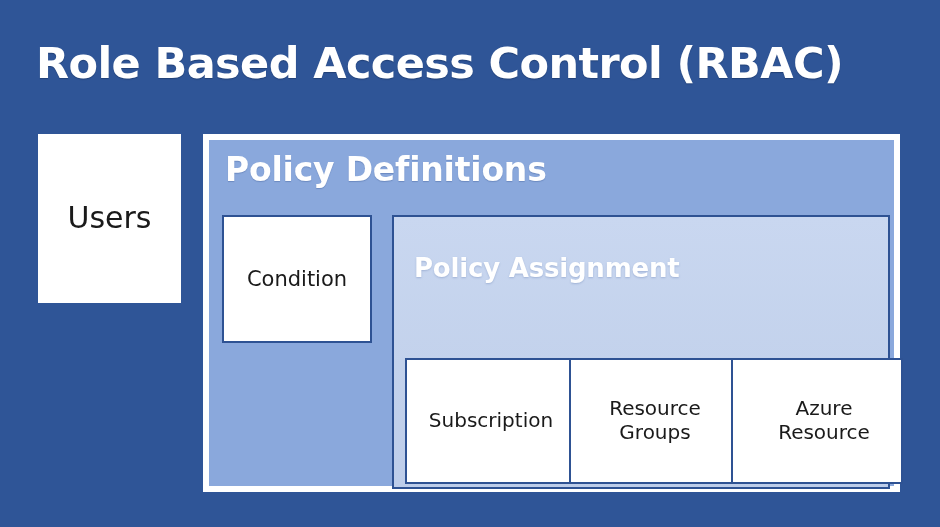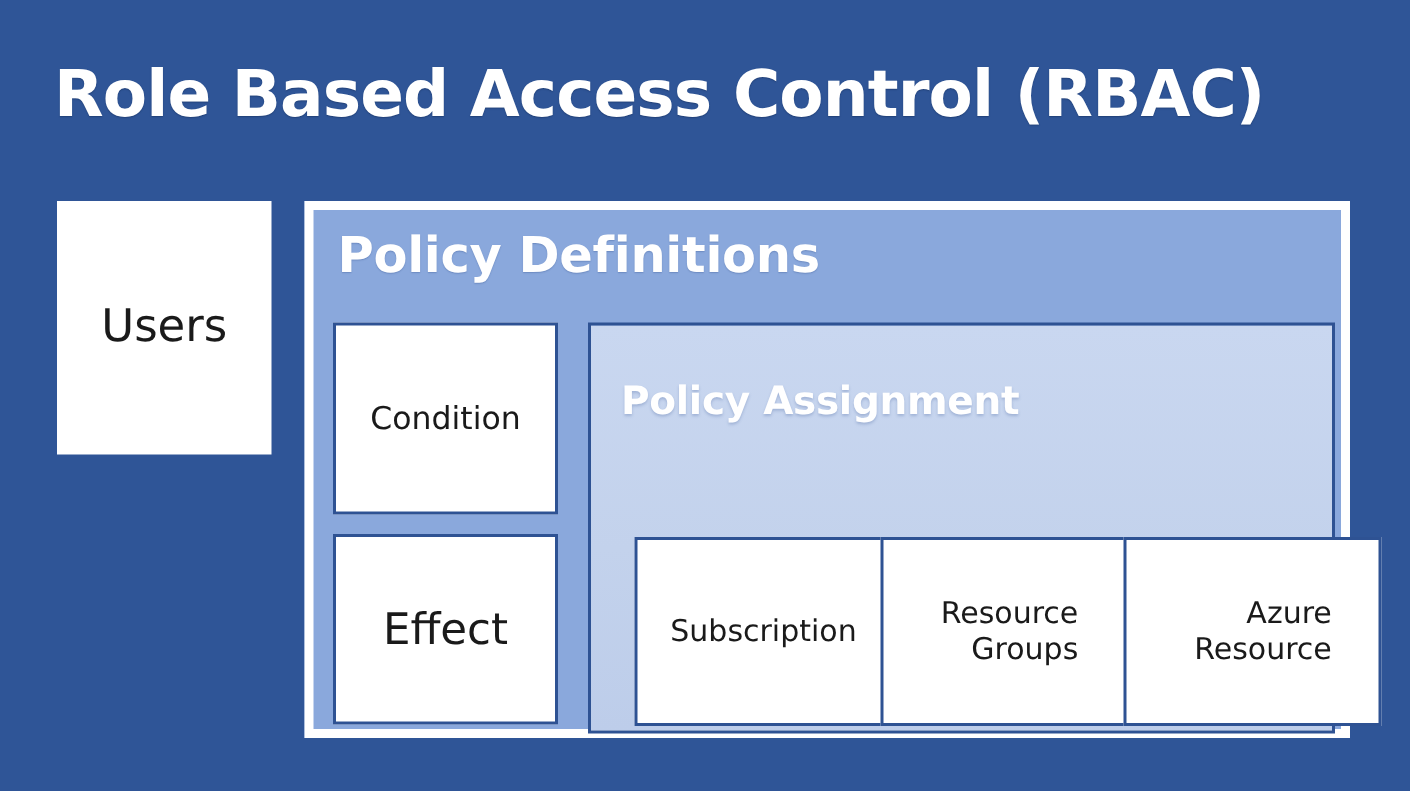--- a/index.html
+++ b/index.html
@@ -93,21 +93,21 @@
   
   .box-card {
     position: absolute;
     background: #ffffff;
     color: #1a1a1a;
     border: 2px solid #2e5293;
     box-sizing: border-box;
     display: flex;
     align-items: center;
     justify-content: center;
-    text-align: right;
+    text-align: center;
     font-family: "DejaVu Sans", "Liberation Sans", sans-serif;
     line-height: 1.18;
   }
 
   
   #card-condition {
     left: 13px;
     top: 75px;
     width: 150px;
     height: 128px;
@@ -145,21 +145,20 @@
     white-space: nowrap;
     text-shadow: 0 1px 2px rgba(60,90,150,0.28);
   }
 
   
   .scope-card {
     top: 141px;
     height: 126px;
     font-size: 20px;
     width: 172px;
-    margin-left: 18px;
   }
   #card-subscription  { left: 11px;  }
   #card-resource-groups { left: 175px; }
   #card-azure-resource  { left: 337px; padding-left: 14px; }
 </style>
 </head>
 <body>
 
 <div id="slide">
 
@@ -171,23 +170,20 @@
 
 
   <div id="panel-policy-definitions">
 
     <div id="policy-definitions-heading">Policy Definitions</div>
 
     <div class="box-card" id="card-condition">
       <span>Condition</span>
     </div>
 
-    <div class="box-card" id="card-effect">
-      <span>Effect</span>
-    </div>
 
     <div id="panel-policy-assignment">
 
       <div id="policy-assignment-heading">Policy Assignment</div>
 
       <div class="box-card scope-card" id="card-subscription">
         <span>Subscription</span>
       </div>
 
       <div class="box-card scope-card" id="card-resource-groups">

